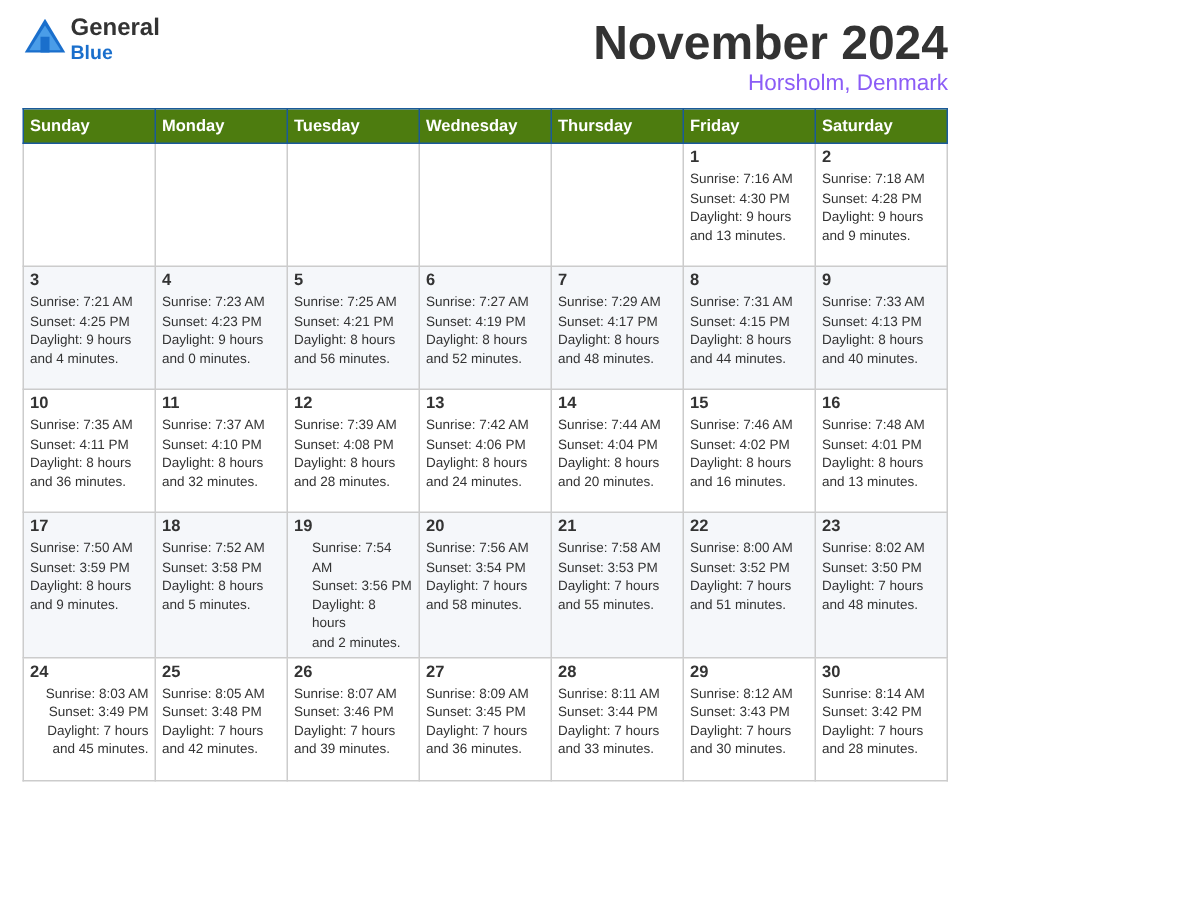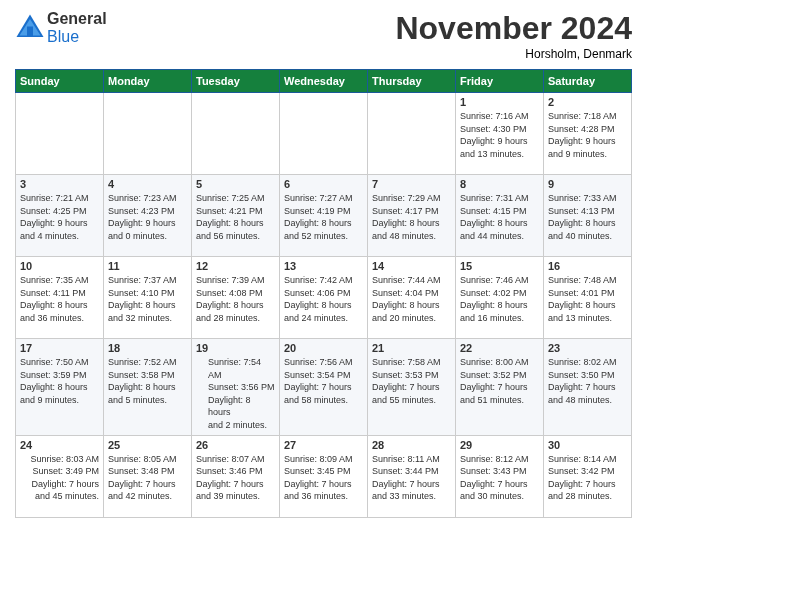--- a/index.html
+++ b/index.html
@@ -30,48 +30,48 @@
       display: flex;
       flex-direction: column;
       line-height: 1.1;
     }
     .logo-general {
       font-size: 16px;
       font-weight: bold;
       color: #333;
     }
     .logo-blue {
-      font-size: 16px;
-      font-weight: normal;
+      font-size: 13px;
+      font-weight: bold;
       color: #1a6fcc;
     }
     .logo-icon {
       width: 30px;
       height: 30px;
       margin-right: 2px;
     }
     .title-block {
       text-align: right;
     }
     .month-title {
       font-size: 32px;
       font-weight: bold;
       color: #333;
     }
     .location {
-      font-size: 12px;
-      color: #000000;
+      font-size: 15px;
+      color: #8b5cf6;
     }
     .calendar-table {
       width: 100%;
       border-collapse: collapse;
       table-layout: fixed;
     }
     .calendar-table th {
-      background: #15803d;
+      background: #4d7c0f;
       color: #fff;
       font-size: 11px;
       padding: 5px 4px;
       text-align: left;
       border: 1px solid #1a5a99;
       font-weight: bold;
     }
     .calendar-table td {
       border: 1px solid #ccc;
       vertical-align: top;

